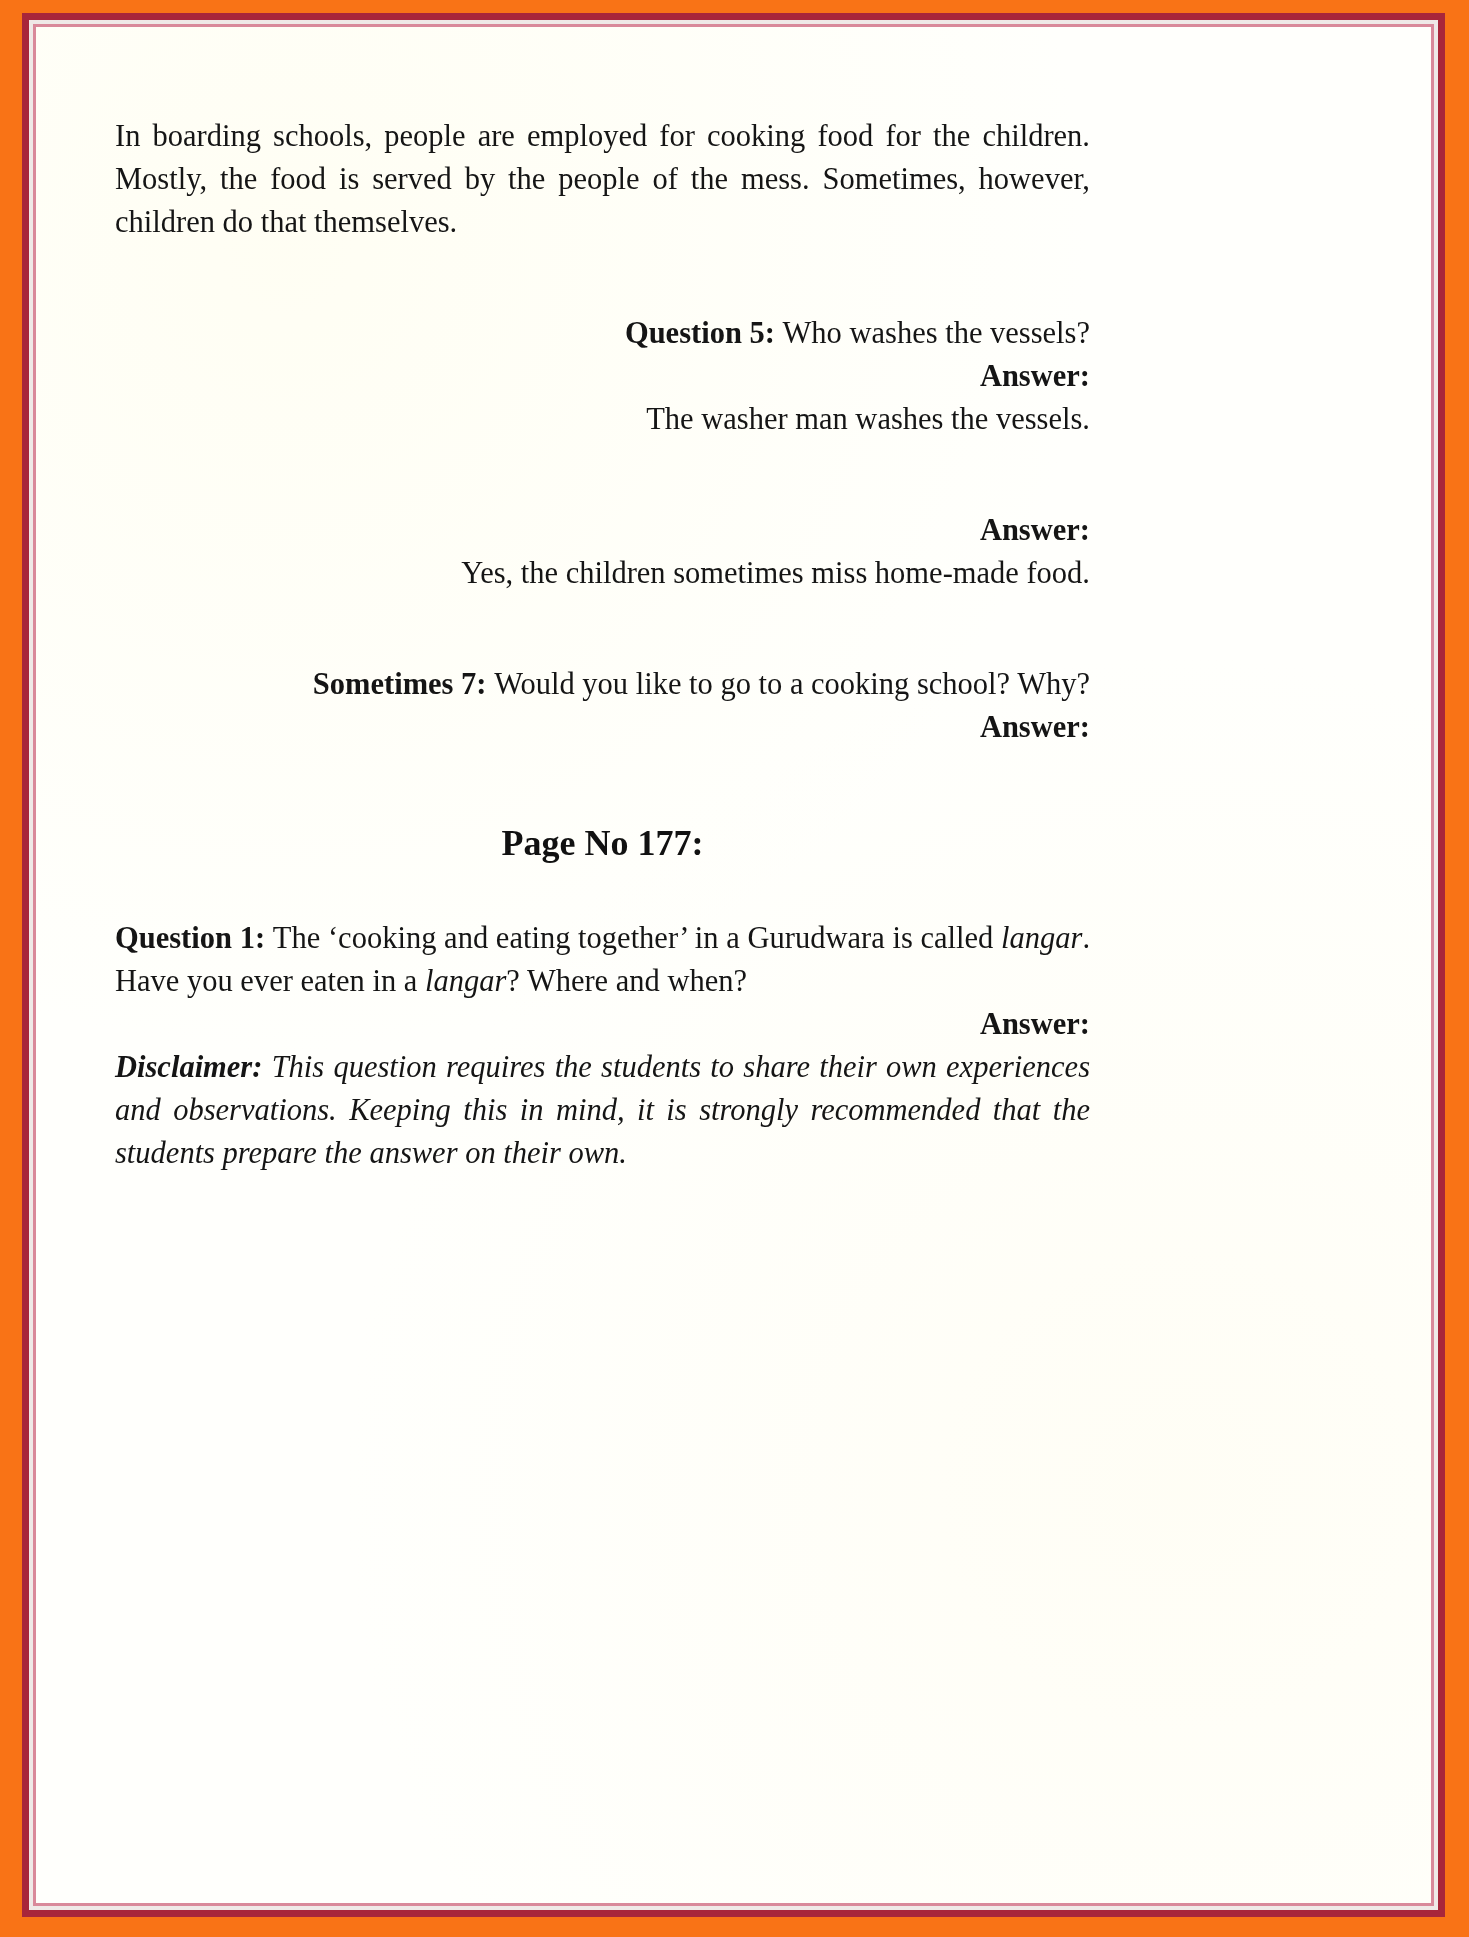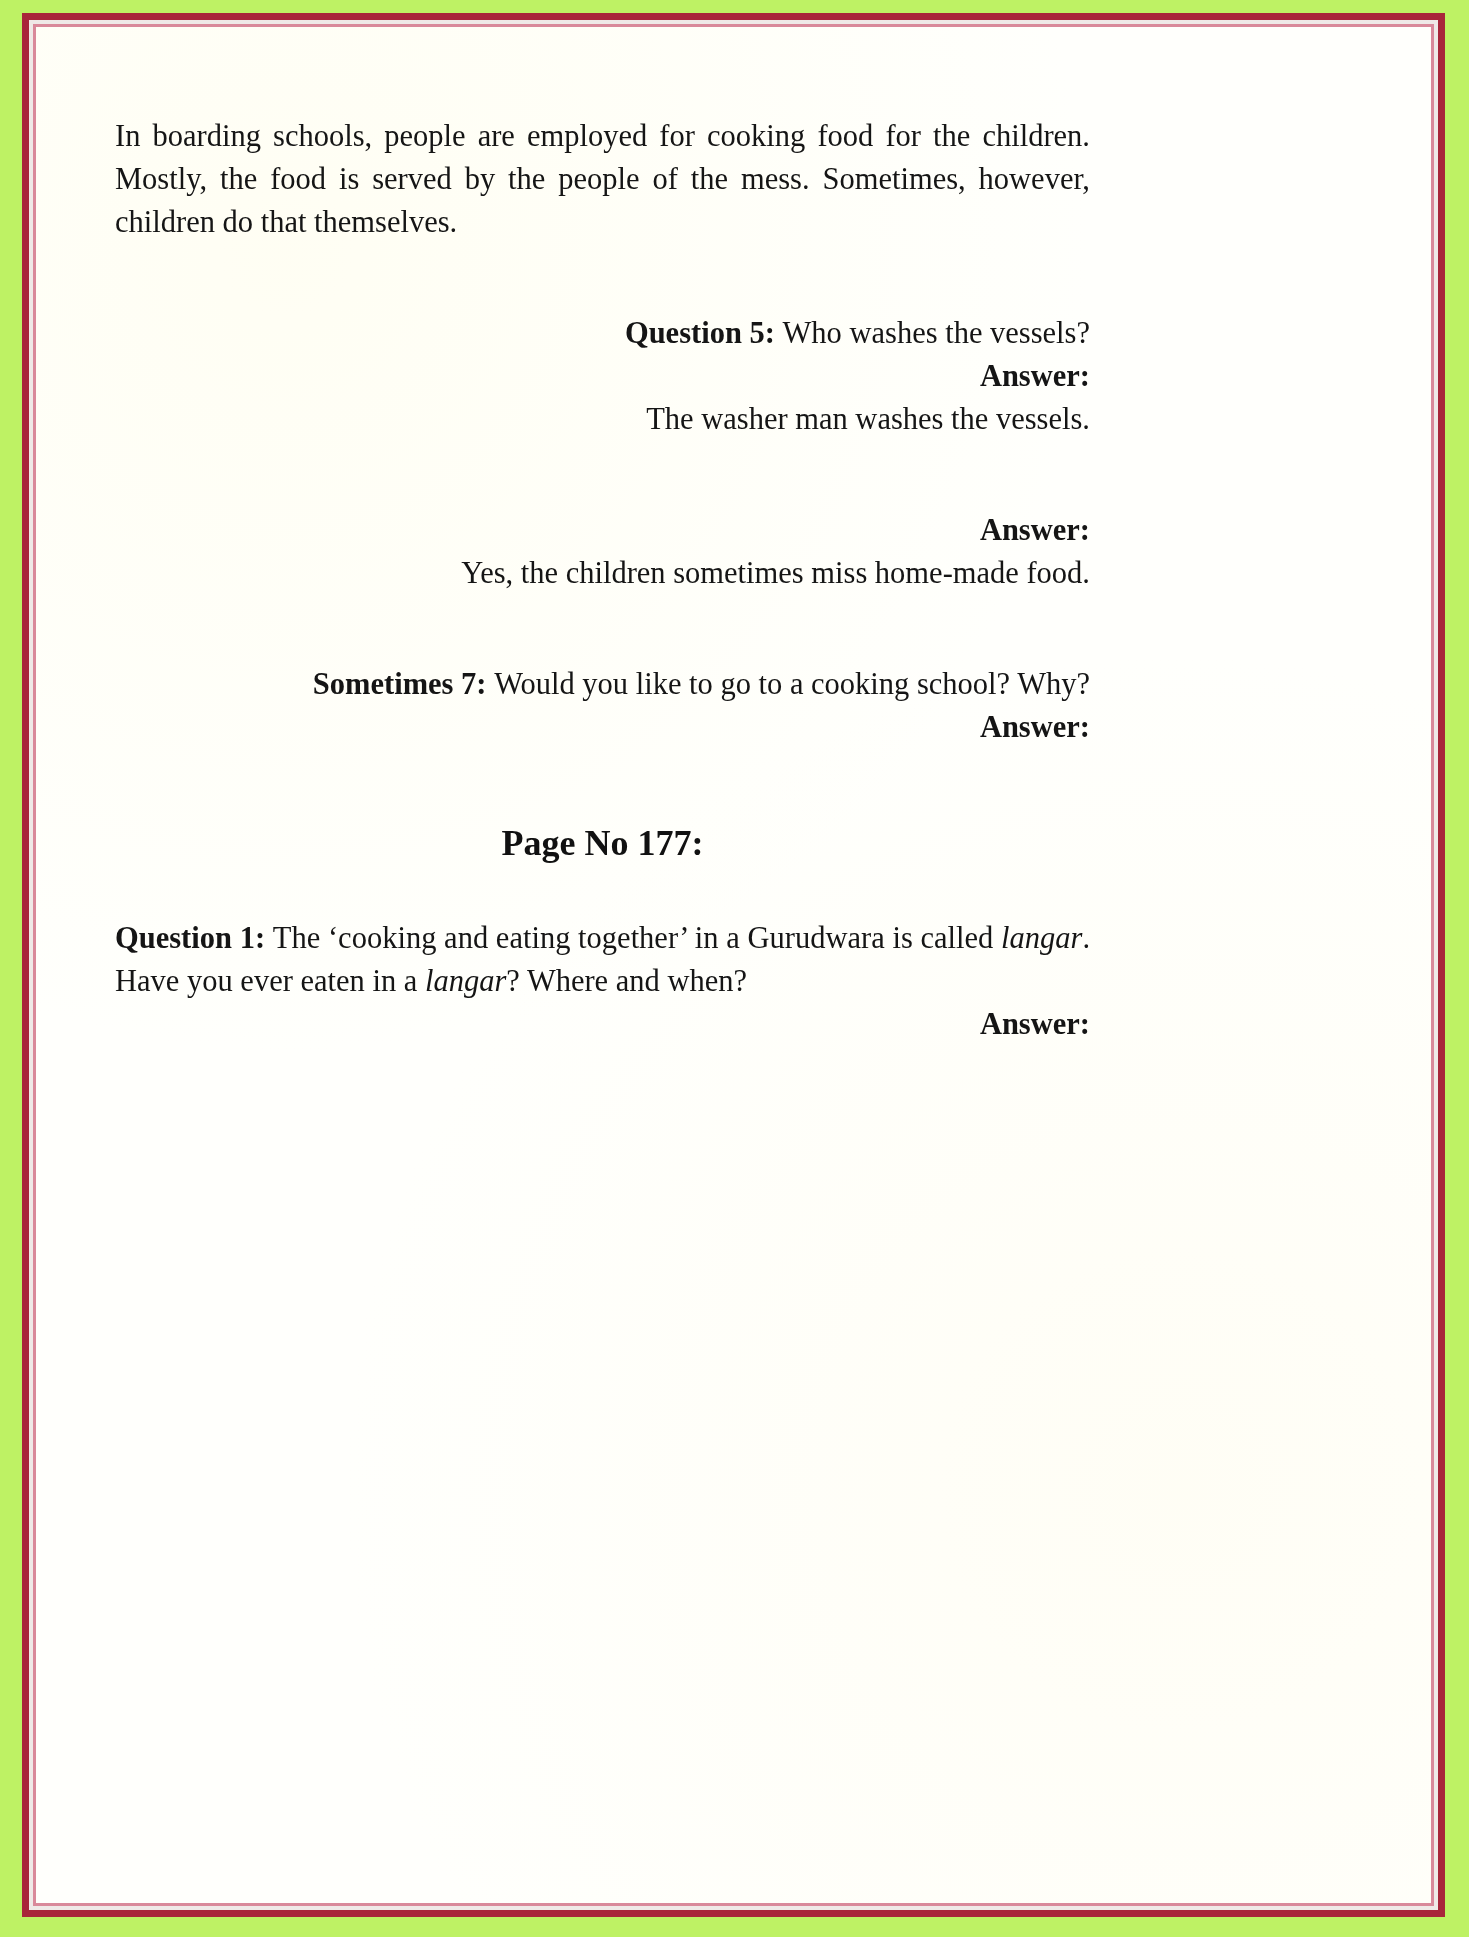--- a/index.html
+++ b/index.html
@@ -12,21 +12,21 @@
     background: #fffffd;
     font-family: "Liberation Serif", "DejaVu Serif", serif;
     overflow: hidden;
   }
 
   
   .page {
     position: relative;
     width: 1469px;
     height: 1937px;
-    background: #bef264;
+    background: #f97316;
     box-sizing: border-box;
   }
 
   
   .border-outer {
     position: absolute;
     left: 22px;
     top: 13px;
     right: 24px;
     bottom: 20px;
@@ -156,16 +156,17 @@
       <div class="gap-section"></div>
 
       <p class="page-heading">Page No 177:</p>
 
       <div class="gap-md"></div>
 
       <p class="blk"><span class="b">Question 1:</span><span>&nbsp;</span><span>The ‘cooking and eating together’ in a Gurudwara is called </span><span class="i">langar</span><span>. Have you ever eaten in a </span><span class="i">langar</span><span>? Where and when?</span></p>
 
       <p class="blk noj answer-label"><span class="b">Answer:</span></p>
 
+      <p class="blk answer-text"><span class="bi">Disclaimer:</span><span>&nbsp;</span><span class="i">This question requires the students to share their own experiences and observations. Keeping this in mind, it is strongly recommended that the students prepare the answer on their own.</span></p>
 
     </div>
   </div>
 </div>
 
 </body></html>

